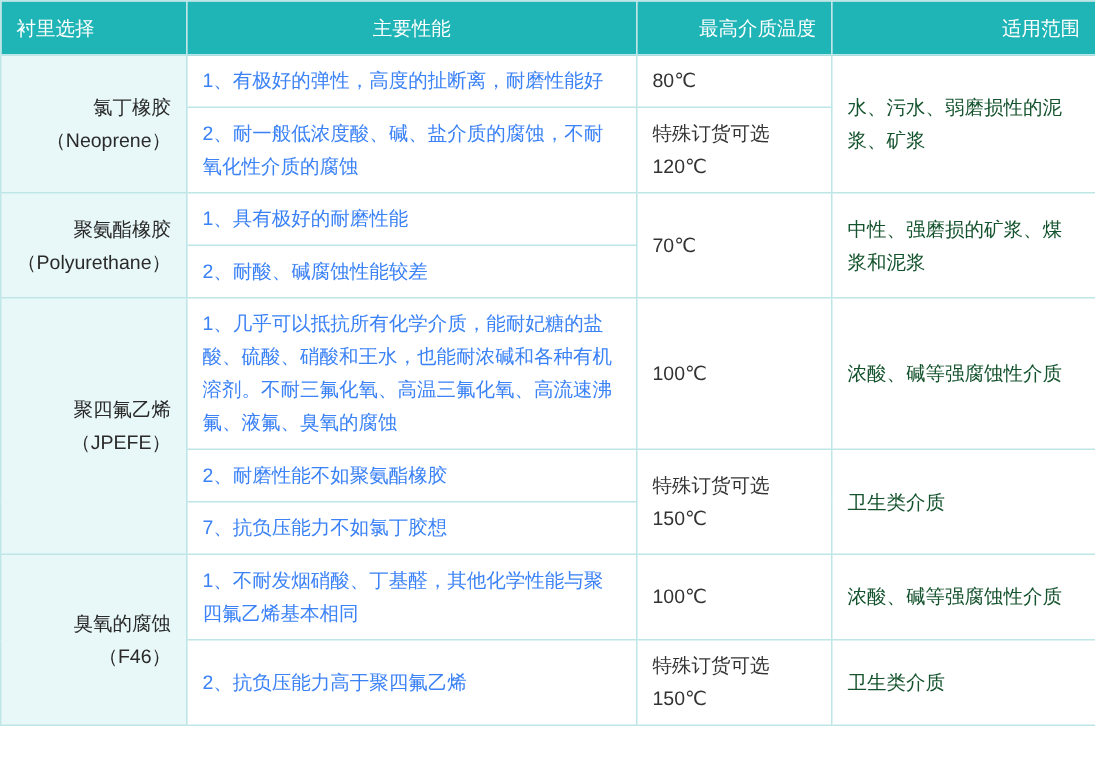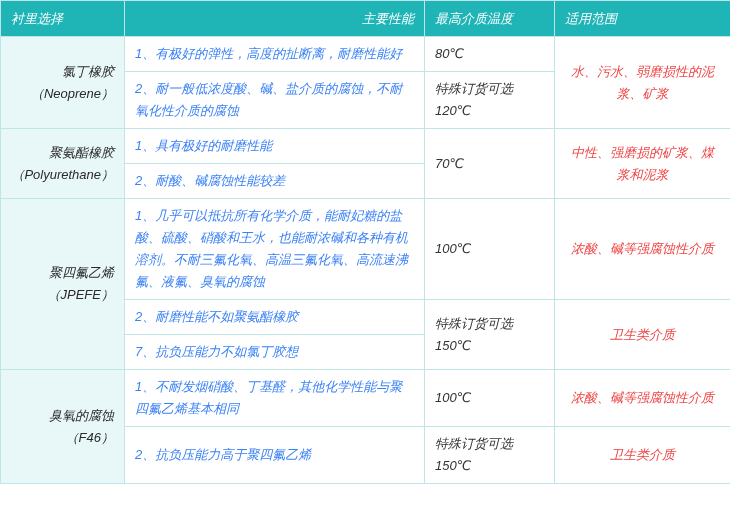--- a/index.html
+++ b/index.html
@@ -18,50 +18,49 @@
     width: 730px;
     height: 520px;
     position: relative;
     box-sizing: border-box;
   }
   table.spec {
     border-collapse: collapse;
     table-layout: fixed;
     width: 730px;
     height: 440px;
-    font-style: italic;
   }
   table.spec col.c0 { width: 124px; }
   table.spec col.c1 { width: 300px; }
   table.spec col.c2 { width: 130px; }
   table.spec col.c3 { width: 176px; }
 
   table.spec th, table.spec td {
     border: 1px solid #bfe6e6;
     vertical-align: middle;
     font-size: 13px;
     line-height: 22px;
     padding: 6px 10px;
     box-sizing: border-box;
   }
   thead th {
     background: #1fb4b6;
     color: #ffffff;
     font-weight: normal;
     font-size: 13.5px;
-    text-align: right;
+    text-align: center;
     height: 36px;
     padding: 6px 12px;
     border: 1px solid #1fb4b6;
   }
   thead th.h0 {
     text-align: left;
   }
   thead th.h2, thead th.h3 {
-    text-align: left;
+    text-align: right;
   }
   td.lining {
     background: #e8f7f7;
     color: #2a2a2a;
     text-align: right;
     font-size: 13px;
     line-height: 24px;
     padding: 6px 6px;
   }
   td.perf {
@@ -69,22 +68,22 @@
     color: #3b82f6;
     padding: 8px 12px;
     line-height: 25px;
   }
   td.temp {
     text-align: left;
     color: #333333;
     line-height: 24px;
   }
   td.scope {
-    text-align: center;
-    color: #ef4444;
+    text-align: left;
+    color: #14532d;
     padding: 8px 12px;
     line-height: 25px;
   }
   .nowrapline { display: block; }
 </style>
 </head>
 <body>
 
 <div class="sheet">
   <table class="spec">

